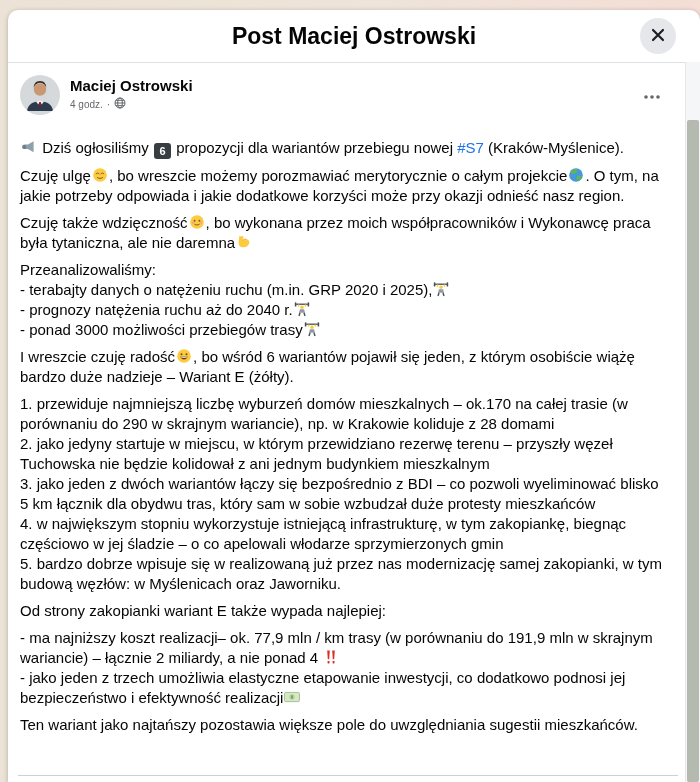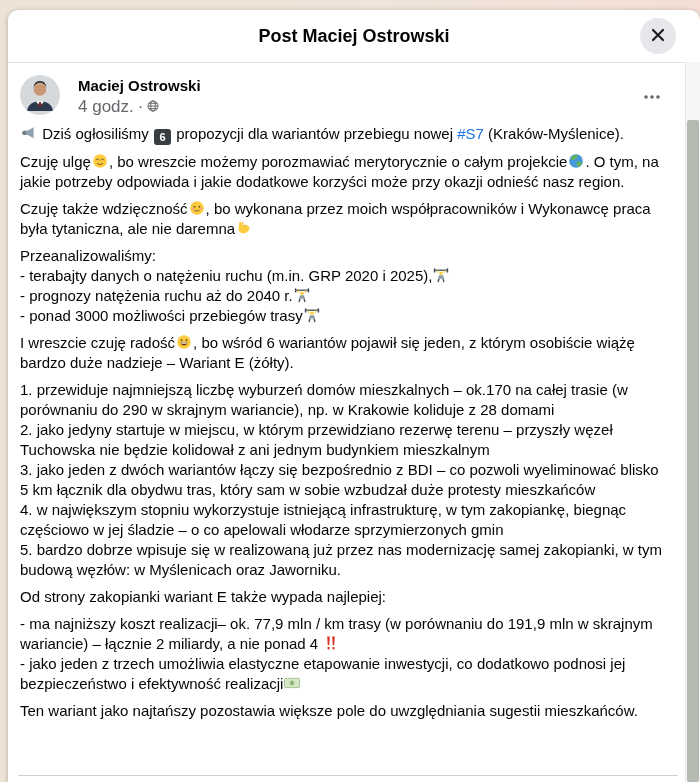--- a/index.html
+++ b/index.html
@@ -13,34 +13,34 @@
     position:absolute;top:10px;left:8px;right:0;bottom:0;
     background:#ffffff;border-radius:10px 10px 0 0;
     box-shadow:0 1px 5px rgba(0,0,0,.25);
     display:flex;flex-direction:column;overflow:hidden;
   }
   .modal-header{
     position:relative;flex:0 0 auto;height:52px;
     display:flex;align-items:center;justify-content:center;
     border-bottom:1px solid #dfe1e5;
   }
-  .modal-title{font-size:18px;font-weight:700;color:#050505;}
+  .modal-title{font-size:23px;font-weight:700;color:#050505;}
   .close-btn{
     position:absolute;right:24px;top:8px;width:36px;height:36px;border-radius:50%;
     background:#e6e7eb;border:none;display:flex;align-items:center;justify-content:center;
     cursor:pointer;padding:0;
   }
-  .author-row{flex:0 0 auto;display:flex;gap:18px;padding:12px 16px 0 12px;position:relative;}
+  .author-row{flex:0 0 auto;display:flex;gap:10px;padding:12px 16px 0 12px;position:relative;}
   .avatar{width:40px;height:40px;border-radius:50%;overflow:hidden;flex:0 0 auto;cursor:pointer;}
   .avatar svg{display:block;width:40px;height:40px;}
   .author-name{font-size:15px;font-weight:700;color:#050505;line-height:19px;padding-top:1px;cursor:pointer;}
-  .author-meta{font-size:17px;color:#65676b;display:flex;align-items:center;gap:4px;margin-top:2px;}
+  .author-meta{font-size:10px;color:#65676b;display:flex;align-items:center;gap:4px;margin-top:2px;}
   .author-meta .time{cursor:pointer;}
   .more-btn{position:absolute;right:34px;top:20px;background:none;border:none;cursor:pointer;padding:4px;}
-  .post-body{flex:1 1 auto;overflow:hidden;padding:7px 30px 0 12px;font-size:15px;color:#050505;}
+  .post-body{flex:1 1 auto;overflow:hidden;padding:7px 30px 0 12px;font-size:15px;color:#050505;margin-top:16px;}
   .para{white-space:pre-wrap;line-height:20px;margin:0 0 7px;}
   .plink{color:#1b74e4;text-decoration:none;cursor:pointer;}
   .keycap{
     display:inline-block;min-width:15px;height:16px;line-height:16px;padding:0 1px;
     background:#383d42;color:#ffffff;border-radius:3px;font-size:11px;font-weight:700;
     text-align:center;vertical-align:-2px;margin:0 1px;
   }
   .emoji{display:inline-block;width:16px;height:16px;vertical-align:-2px;margin:0 1px;}
   .emoji svg{display:block;width:100%;height:100%;}
   .bottom-divider{flex:0 0 auto;height:1px;background:#ced0d4;margin:0 22px 6px 10px;}

